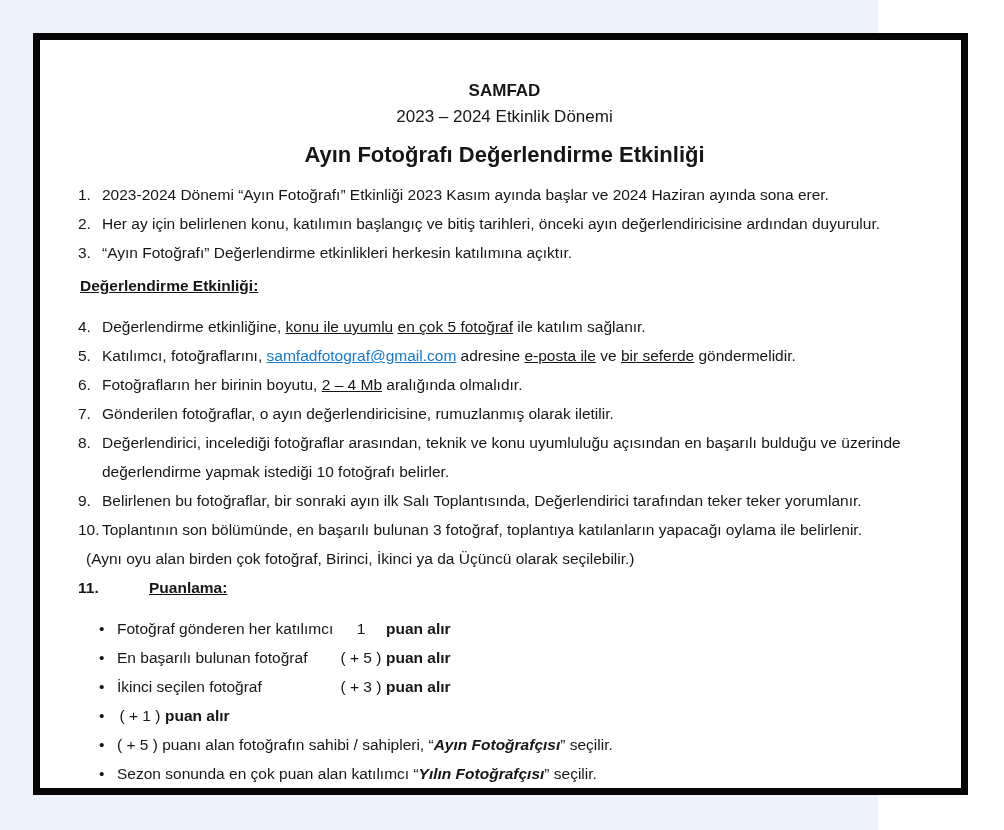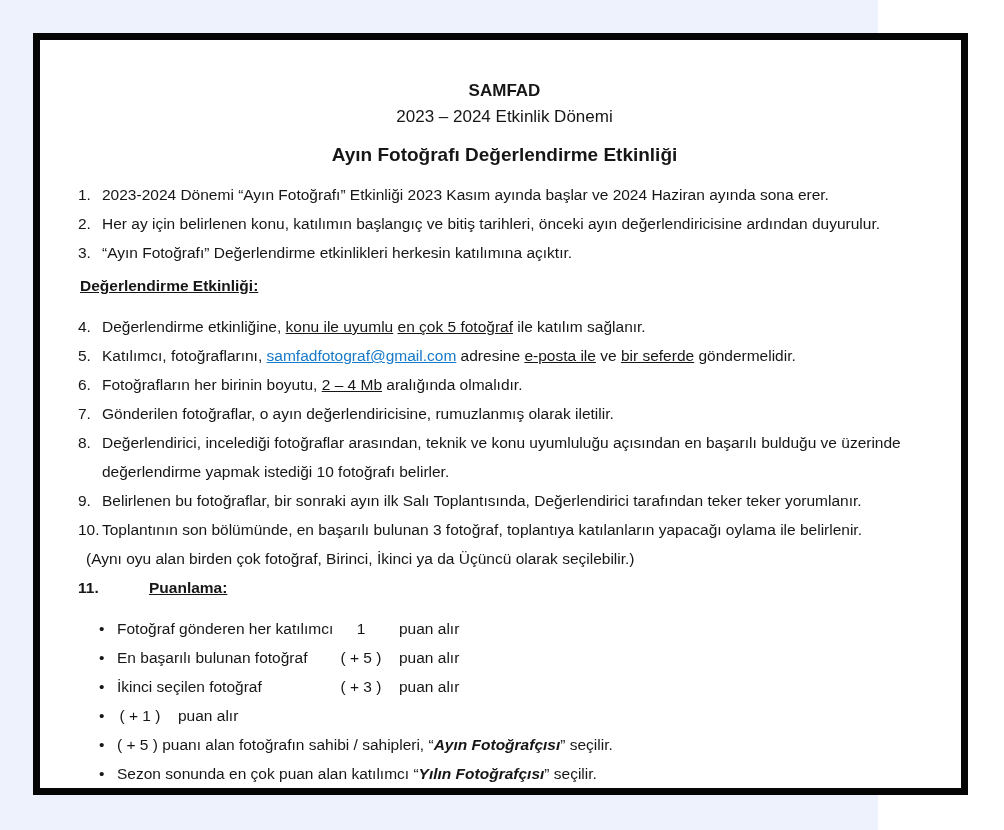--- a/index.html
+++ b/index.html
@@ -15,42 +15,42 @@
     width: 935px; height: 762px;
     box-sizing: border-box;
     border: 7px solid var(--border, #060606);
     background: var(--page_bg, #ffffff);
     padding: 38px 30px 0 38px;
     overflow: hidden;
   }
   .header { text-align: center; }
   .org    { font-size: 17px; font-weight: 700; line-height: 26px; }
   .period { font-size: 17px; line-height: 26px; }
-  .doc-title { font-size: 19px; font-weight: 700; line-height: 26px; margin-top: 12px; }
+  .doc-title { font-size: 22px; font-weight: 700; line-height: 26px; margin-top: 12px; }
 
   .list { margin-top: 12px; }
   .item { display: flex; font-size: 15.5px; line-height: 29px; }
   .item .num  { flex: 0 0 24px; }
   .item .text { flex: 1; }
   .note { font-size: 15.5px; line-height: 29px; margin-left: 8px; }
 
   .section-heading {
     font-size: 15.5px; line-height: 29px; font-weight: 700;
     text-decoration: underline;
     margin: 4px 0 4px 2px;
   }
   .scoring-head { display: flex; font-size: 15.5px; line-height: 29px; font-weight: 700; gap: 47px; }
   .scoring-head .num { flex: 0 0 24px; }
   .scoring-head .heading { text-decoration: underline; }
 
   .bullet { display: flex; font-size: 15.5px; line-height: 29px; margin-left: 21px; }
   .bullet .dot { flex: 0 0 18px; }
   .brow .label  { flex: 0 0 221px; }
   .brow .value  { flex: 0 0 46px; text-align: center; }
-  .brow .suffix { margin-left: 15px; }
+  .brow .suffix { margin-left: 2px; font-weight: bold; }
   .bullet .flow { flex: 1; }
 
   .u  { text-decoration: underline; }
   .bi { font-weight: 700; font-style: italic; }
   a.link { color: var(--link, #1779c9); text-decoration: underline; cursor: pointer; }
 </style>
 </head>
 <body>
 
 <div class="canvas">

